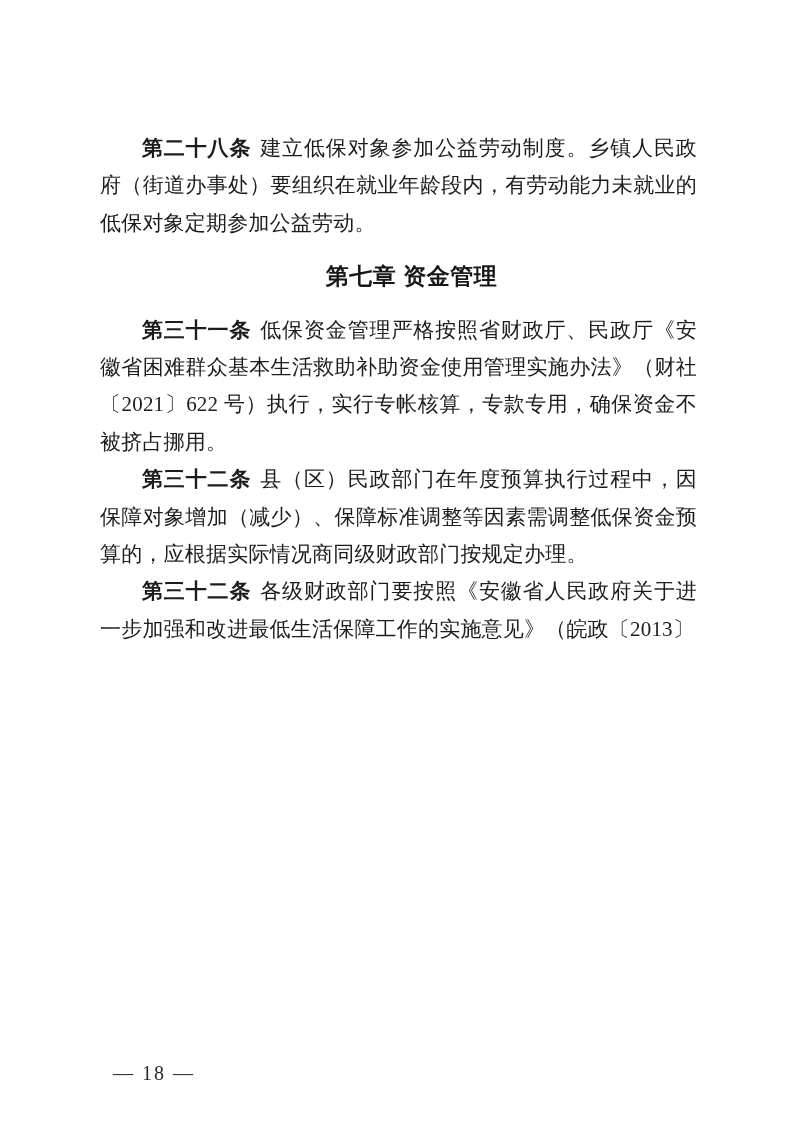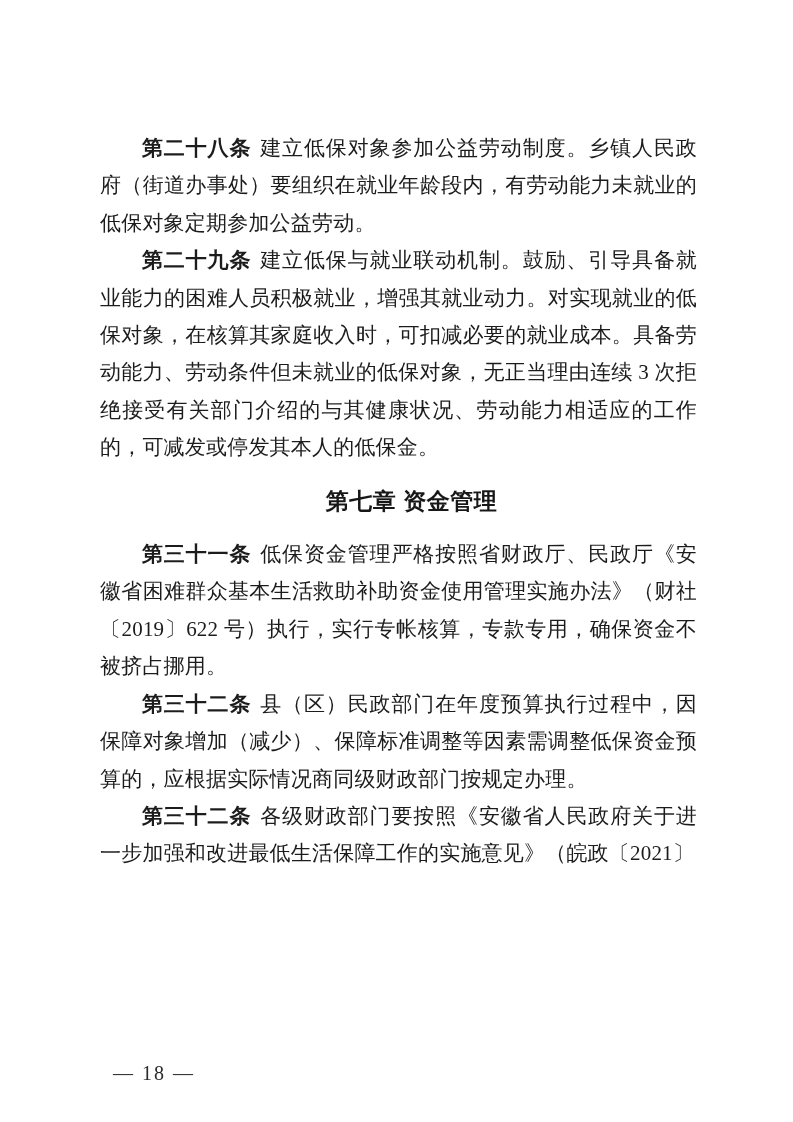--- a/index.html
+++ b/index.html
@@ -57,27 +57,26 @@
   }
 </style>
 </head>
 <body>
 
 <div class="page">
   <div class="body-text">
 
     <p class="para"><span class="article-lead">第二十八条</span><span>建立低保对象参加公益劳动制度。乡镇人民政府（街道办事处）要组织在就业年龄段内，有劳动能力未就业的低保对象定期参加公益劳动。</span></p>
 
-    <p class="para"><span class="article-lead">第二十九条</span><span>建立低保与就业联动机制。鼓励、引导具备就业能力的困难人员积极就业，增强其就业动力。对实现就业的低保对象，在核算其家庭收入时，可扣减必要的就业成本。具备劳动能力、劳动条件但未就业的低保对象，无正当理由连续 3 次拒绝接受有关部门介绍的与其健康状况、劳动能力相适应的工作的，可减发或停发其本人的低保金。</span></p>
 
     <h2 class="chapter-heading">第七章 资金管理</h2>
 
 
-    <p class="para"><span class="article-lead">第三十一条</span><span>低保资金管理严格按照省财政厅、民政厅《安徽省困难群众基本生活救助补助资金使用管理实施办法》（财社〔2019〕622 号）执行，实行专帐核算，专款专用，确保资金不被挤占挪用。</span></p>
+    <p class="para"><span class="article-lead">第三十一条</span><span>低保资金管理严格按照省财政厅、民政厅《安徽省困难群众基本生活救助补助资金使用管理实施办法》（财社〔2021〕622 号）执行，实行专帐核算，专款专用，确保资金不被挤占挪用。</span></p>
 
     <p class="para"><span class="article-lead">第三十二条</span><span>县（区）民政部门在年度预算执行过程中，因保障对象增加（减少）、保障标准调整等因素需调整低保资金预算的，应根据实际情况商同级财政部门按规定办理。</span></p>
 
-    <p class="para"><span class="article-lead">第三十二条</span><span>各级财政部门要按照《安徽省人民政府关于进一步加强和改进最低生活保障工作的实施意见》（皖政〔2021〕</span></p>
+    <p class="para"><span class="article-lead">第三十二条</span><span>各级财政部门要按照《安徽省人民政府关于进一步加强和改进最低生活保障工作的实施意见》（皖政〔2013〕</span></p>
 
   </div>
 
   <div class="page-footer">— 18 —</div>
 </div>
 
 </body></html>

